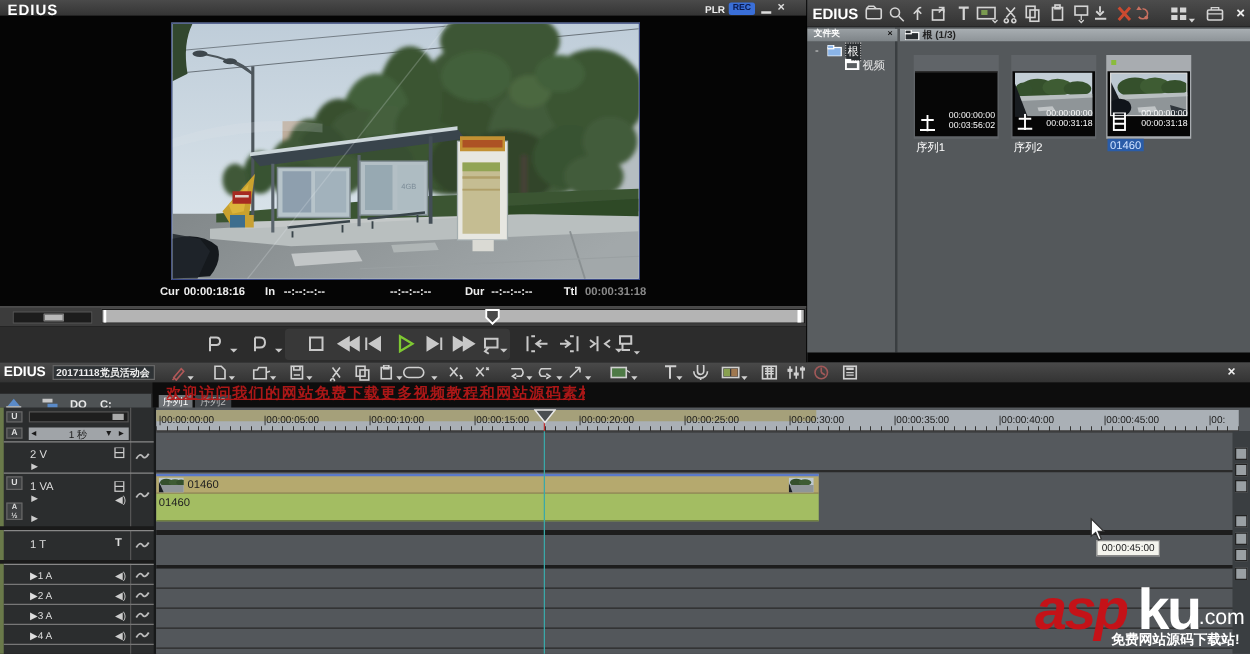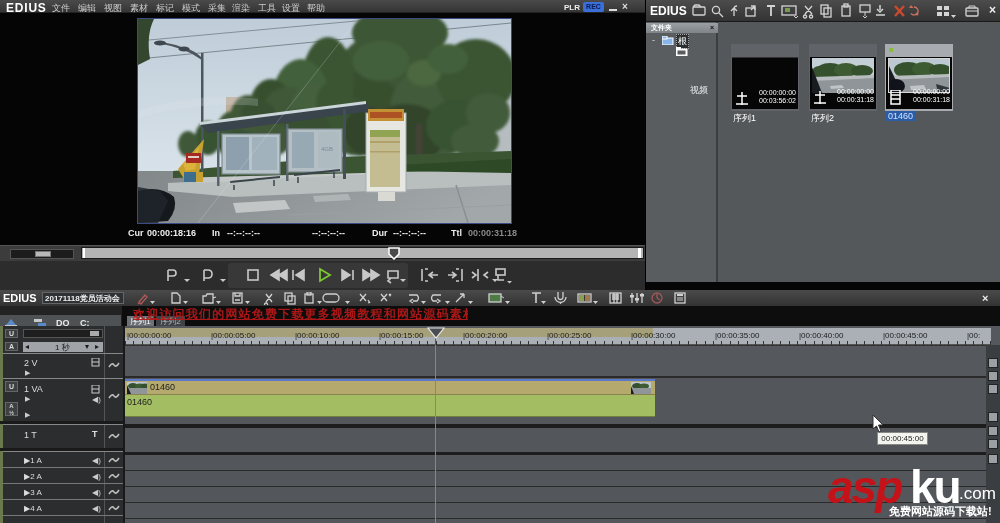--- a/index.html
+++ b/index.html
@@ -8,33 +8,20 @@
 .abs { position:absolute; }
 </style>
 </head>
 <body>
 <div id="root">
 
 <div class="abs" style="left:0;top:0;width:645px;height:290px;background:#000;">
 
   <div class="abs" style="left:0;top:0;width:645px;height:13px;background:linear-gradient(#4a4a4a,#353535);border-bottom:1px solid #222;">
     <div class="abs" style="left:6px;top:1px;color:#fff;font-size:12px;font-weight:bold;letter-spacing:0.8px;">EDIUS</div>
-    <div class="abs" style="left:0;top:2px;width:645px;height:11px;color:#ccc;font-size:9px;white-space:nowrap;">
-      <span style="position:absolute;left:52px;">文件</span>
-          <span style="position:absolute;left:78px;">编辑</span>
-          <span style="position:absolute;left:104px;">视图</span>
-          <span style="position:absolute;left:130px;">素材</span>
-          <span style="position:absolute;left:156px;">标记</span>
-          <span style="position:absolute;left:182px;">模式</span>
-          <span style="position:absolute;left:208px;">采集</span>
-          <span style="position:absolute;left:232px;">渲染</span>
-          <span style="position:absolute;left:258px;">工具</span>
-          <span style="position:absolute;left:282px;">设置</span>
-          <span style="position:absolute;left:307px;">帮助</span>
-    </div>
     <div class="abs" style="left:564px;top:3px;color:#eee;font-size:8px;font-weight:bold;">PLR</div>
     <div class="abs" style="left:583px;top:2px;width:21px;height:10px;background:#3a6fd8;border-radius:2px;color:#0a1a50;font-size:7px;font-weight:bold;text-align:center;line-height:10px;">REC</div>
     <div class="abs" style="left:609px;top:9px;width:8px;height:2px;background:#ddd;"></div>
     <div class="abs" style="left:622px;top:1px;color:#ddd;font-size:10px;font-weight:bold;">×</div>
   </div>
 
   <div class="abs" style="left:0;top:13px;width:645px;height:232px;background:#050505;">
 
     <div class="abs" style="left:137px;top:5px;width:375px;height:206px;border:1px solid #3c4a86;background:#9aa;">
       <svg width="373" height="204" viewBox="0 0 373 204">
@@ -295,24 +282,31 @@
       <svg class="abs" style="left:16px;top:14px;" width="12" height="9">
             <rect x="0" y="2" width="11" height="7" fill="#8ab4e8" stroke="#fff"></rect>
             <rect x="0" y="0" width="5" height="3" fill="#8ab4e8" stroke="#fff"></rect>
           </svg>
       <div class="abs" style="left:30px;top:12px;background:#2a2e31;color:#fff;font-size:9px;padding:0 1px;border:1px dotted #aaa;">根</div>
       <svg class="abs" style="left:30px;top:25px;" width="12" height="9">
             <rect x="0" y="2" width="11" height="7" fill="#fff" stroke="#fff"></rect>
             <rect x="0" y="0" width="5" height="3" fill="#fff"></rect>
             <rect x="1.5" y="3.5" width="8" height="4" fill="#595d60"></rect>
           </svg>
-      <div class="abs" style="left:44px;top:24px;color:#e8e8e8;font-size:9px;margin-top:38px;">视频</div>
+      <div class="abs" style="left:44px;top:24px;color:#e8e8e8;font-size:9px;">视频</div>
     </div>
 
     <div class="abs" style="left:74px;top:0;width:280px;height:260px;background:#54585b;">
+      <div class="abs" style="left:0;top:1px;width:280px;height:10px;background:linear-gradient(#a8aeb2,#8e9498);color:#222;font-size:8px;font-weight:bold;line-height:10px;">
+        <svg class="abs" style="left:4px;top:1px;" width="12" height="8">
+              <rect x="0" y="2" width="11" height="6" fill="#2a2e31" stroke="#fff"></rect>
+              <rect x="0" y="0" width="5" height="3" fill="#2a2e31" stroke="#fff"></rect>
+            </svg>
+        <span style="position:absolute;left:18px;">根 (1/3)</span>
+      </div>
 
       <div class="abs" style="left:11px;top:22px;width:68px;height:67px;background:#606468;">
         <div class="abs" style="left:1px;top:13px;width:66px;height:52px;background:#060606;border-top:1px solid #333;">
           <svg class="abs" style="left:4px;top:34px;" width="12" height="14">
                 <g stroke="#fff" stroke-width="1.5">
                   <line x1="6" y1="0" x2="6" y2="13"></line>
                   <line x1="1" y1="4" x2="11" y2="4"></line>
                   <line x1="0" y1="12" x2="12" y2="12"></line>
                 </g>
               </svg>

